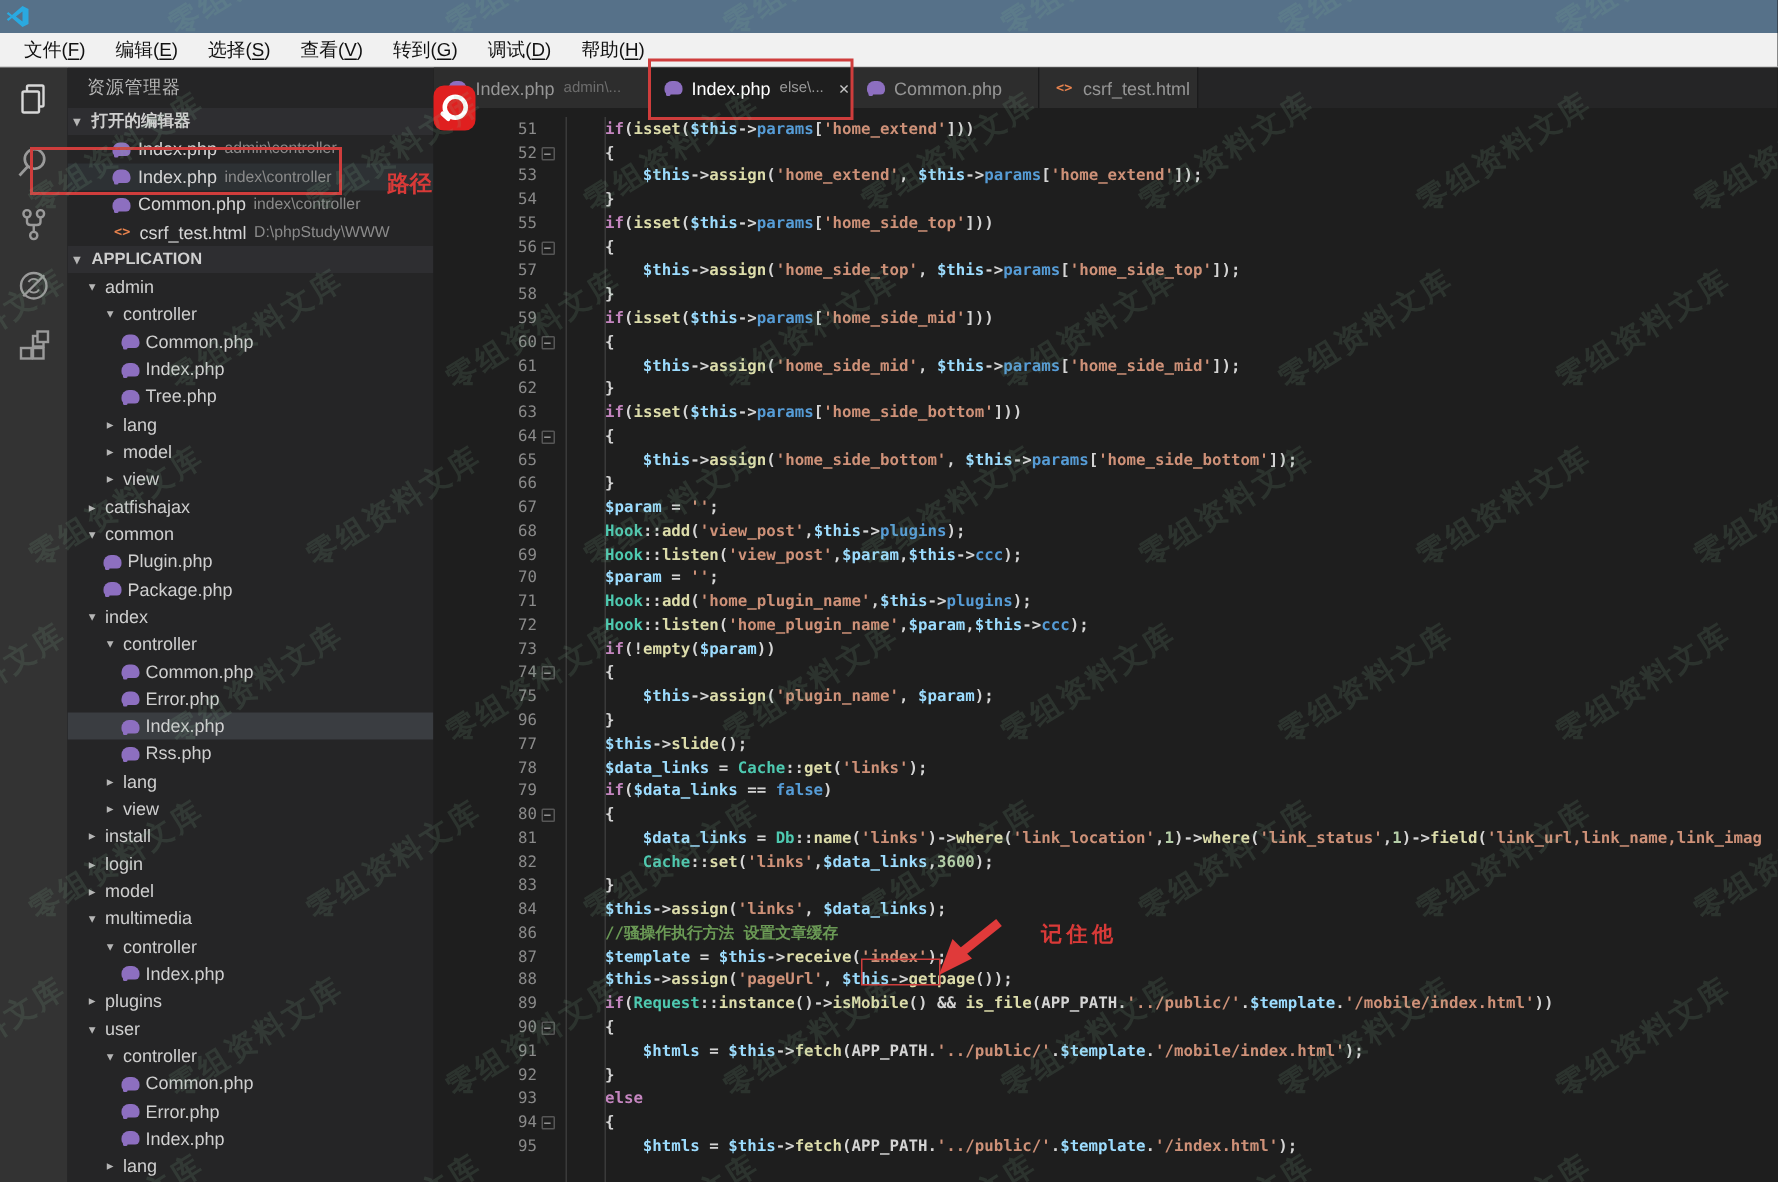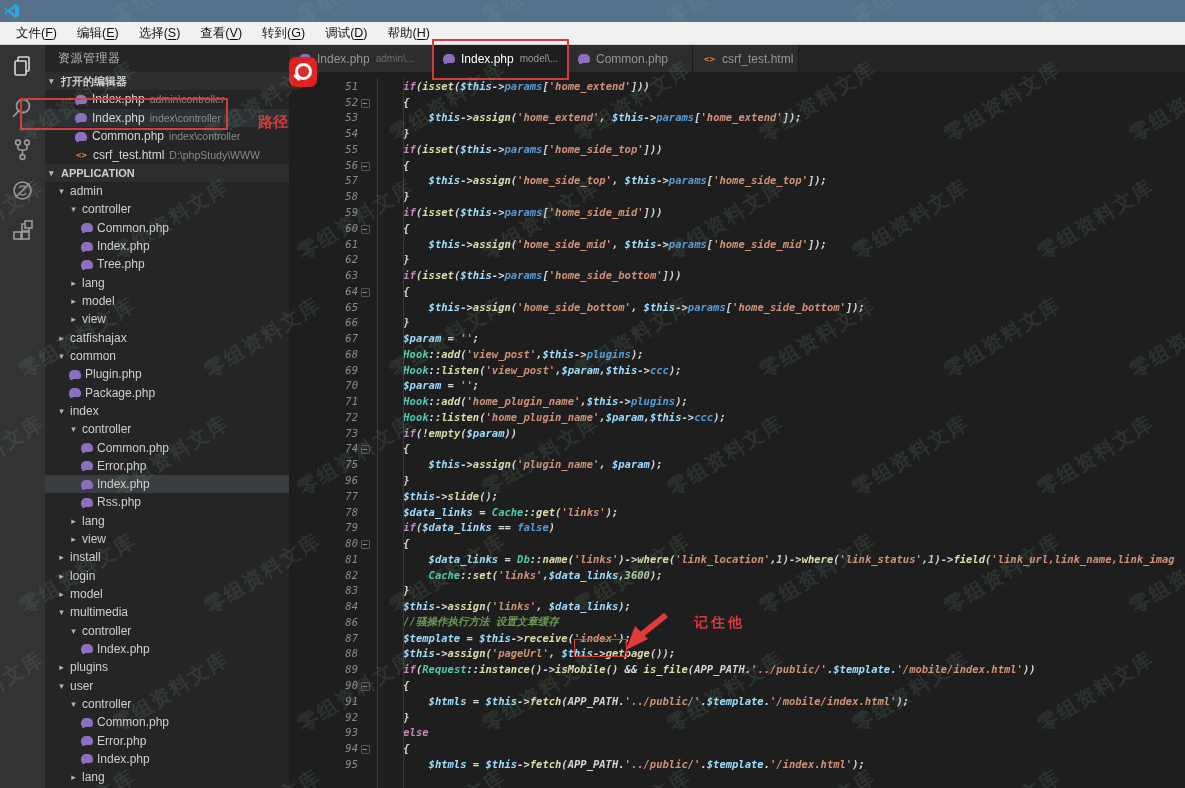--- a/index.html
+++ b/index.html
@@ -40,21 +40,21 @@
   
   .editor{position:absolute;left:289px;top:45px;width:896px;height:743px;background:#1e1e1e;overflow:hidden;}
   .tabbar{position:absolute;left:0;top:0;width:896px;height:27px;background:#252526;display:flex;}
   .tab{height:27px;display:flex;align-items:center;gap:6px;padding:0 10px;box-sizing:border-box;background:#2d2d2d;border-right:1px solid #1b1b1c;white-space:nowrap;}
   .tab .nm{font-size:12px;color:#969696;}
   .tab .ds{font-size:10px;color:#6d6d6d;text-align:center;}
   .tab .cl{font-size:12px;color:#c5c5c5;margin-left:4px;}
   .tab.active{background:#1e1e1e;}
   .tab.active .nm{color:#ffffff;}
   .tab.active .ds{color:#9a9a9a;}
-  .code-area{position:absolute;left:0;top:27px;width:896px;height:716px;padding-top:6px;box-sizing:border-box;font-style:italic;}
+  .code-area{position:absolute;left:0;top:27px;width:896px;height:716px;padding-top:6px;box-sizing:border-box;}
   .cline{height:15.78px;display:flex;align-items:center;font-family:"DejaVu Sans Mono","Liberation Mono",monospace;font-size:10.5px;font-weight:bold;white-space:pre;}
   .cline .ln{width:69px;text-align:right;color:#8a8a8a;font-weight:normal;flex:none;}
   .cline .fd{width:14px;flex:none;text-align:center;}
   .fold-box{display:inline-block;width:9px;height:9px;line-height:8px;border:1px solid #565656;color:#9a9a9a;font-size:8px;text-align:center;box-sizing:border-box;border-radius:1px;}
   .cline .code{padding-left:6px;}
   .tk-o{color:#d4d4d4}.tk-k{color:#c586c0}.tk-f{color:#dcdcaa}.tk-v{color:#9cdcfe}
   .tk-p{color:#569cd6}.tk-c{color:#4ec9b0}.tk-s{color:#ce9178}.tk-n{color:#b5cea8}
   .tk-b{color:#569cd6}.tk-m{color:#6a9955}
   .indent-guide{position:absolute;width:1px;background:#3a3a3a;top:33px;height:710px;}
   
@@ -299,21 +299,21 @@
 <div class="editor">
   <div class="tabbar" id="tabbar">
       <div class="tab" style="width: 144px;">
         <span class="php-icon"></span>
         <span class="nm">Index.php</span>
         <span class="ds">admin\...</span>
       </div>
       <div class="tab active" style="width: 135px;">
         <span class="php-icon"></span>
         <span class="nm">Index.php</span>
-        <span class="ds">model\...</span>
+        <span class="ds">else\...</span>
         <span class="cl">×</span>
       </div>
       <div class="tab" style="width: 125px;">
         <span class="php-icon"></span>
         <span class="nm">Common.php</span>
       </div>
       <div class="tab" style="width: 106px;">
         <span class="html-icon">&lt;&gt;</span>
         <span class="nm">csrf_test.html</span>
       </div>

